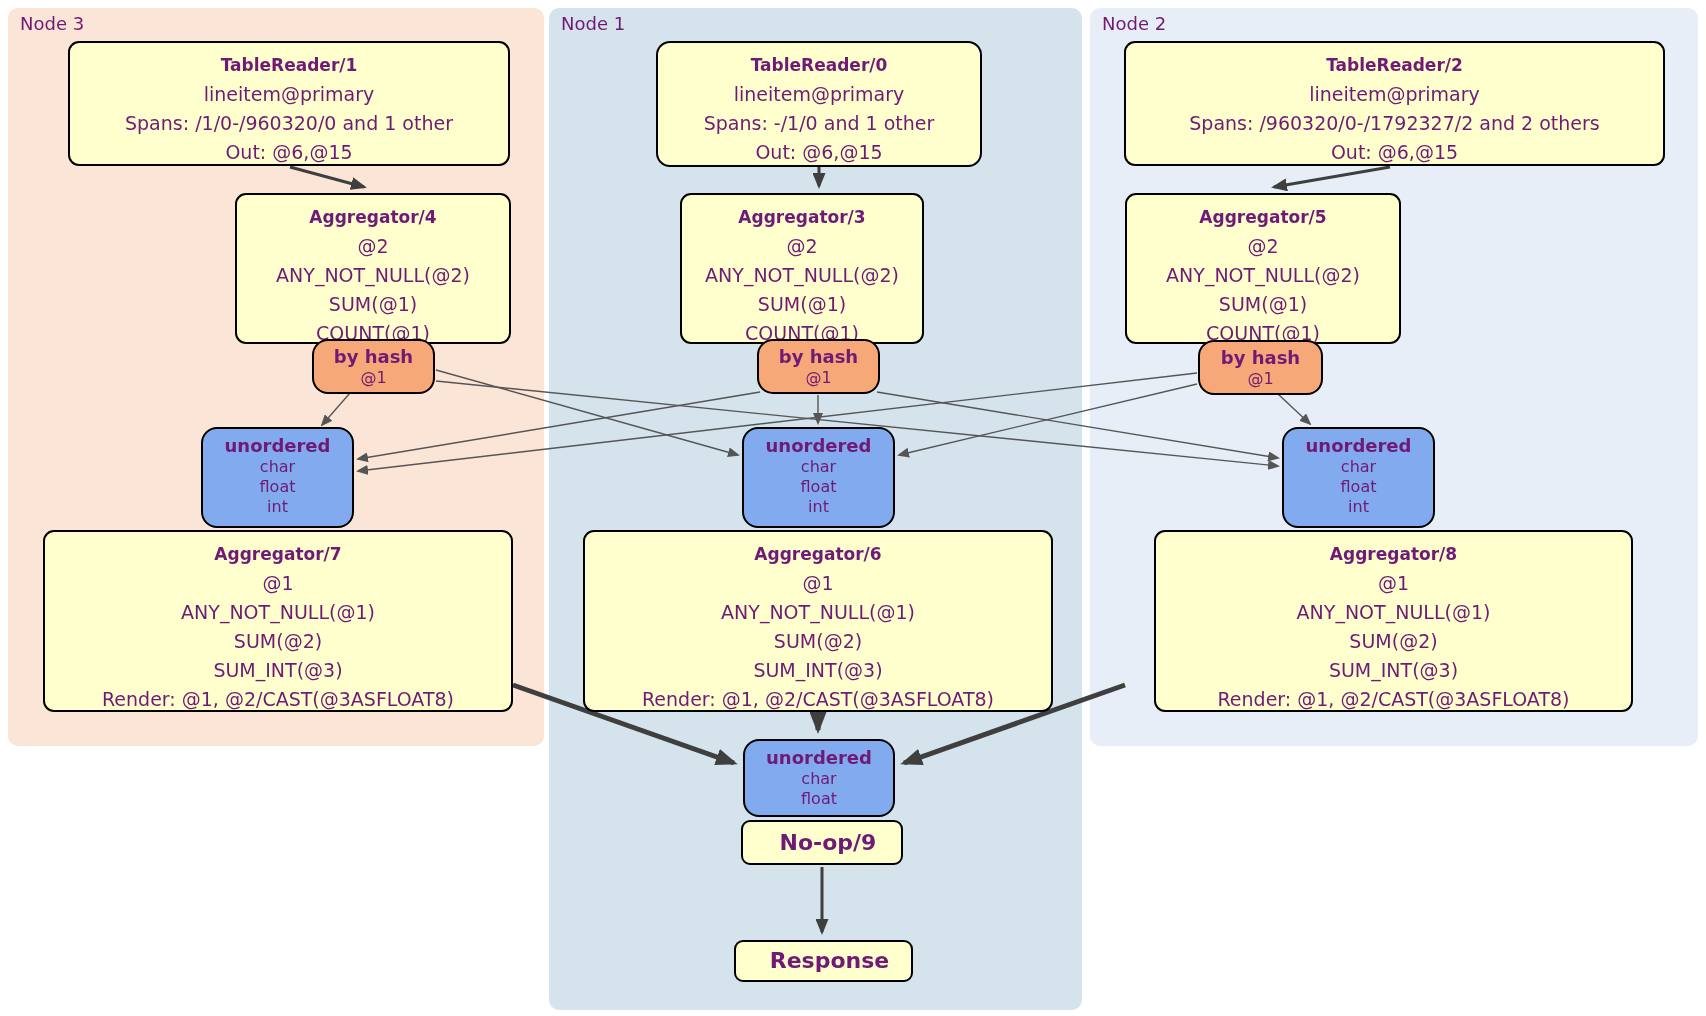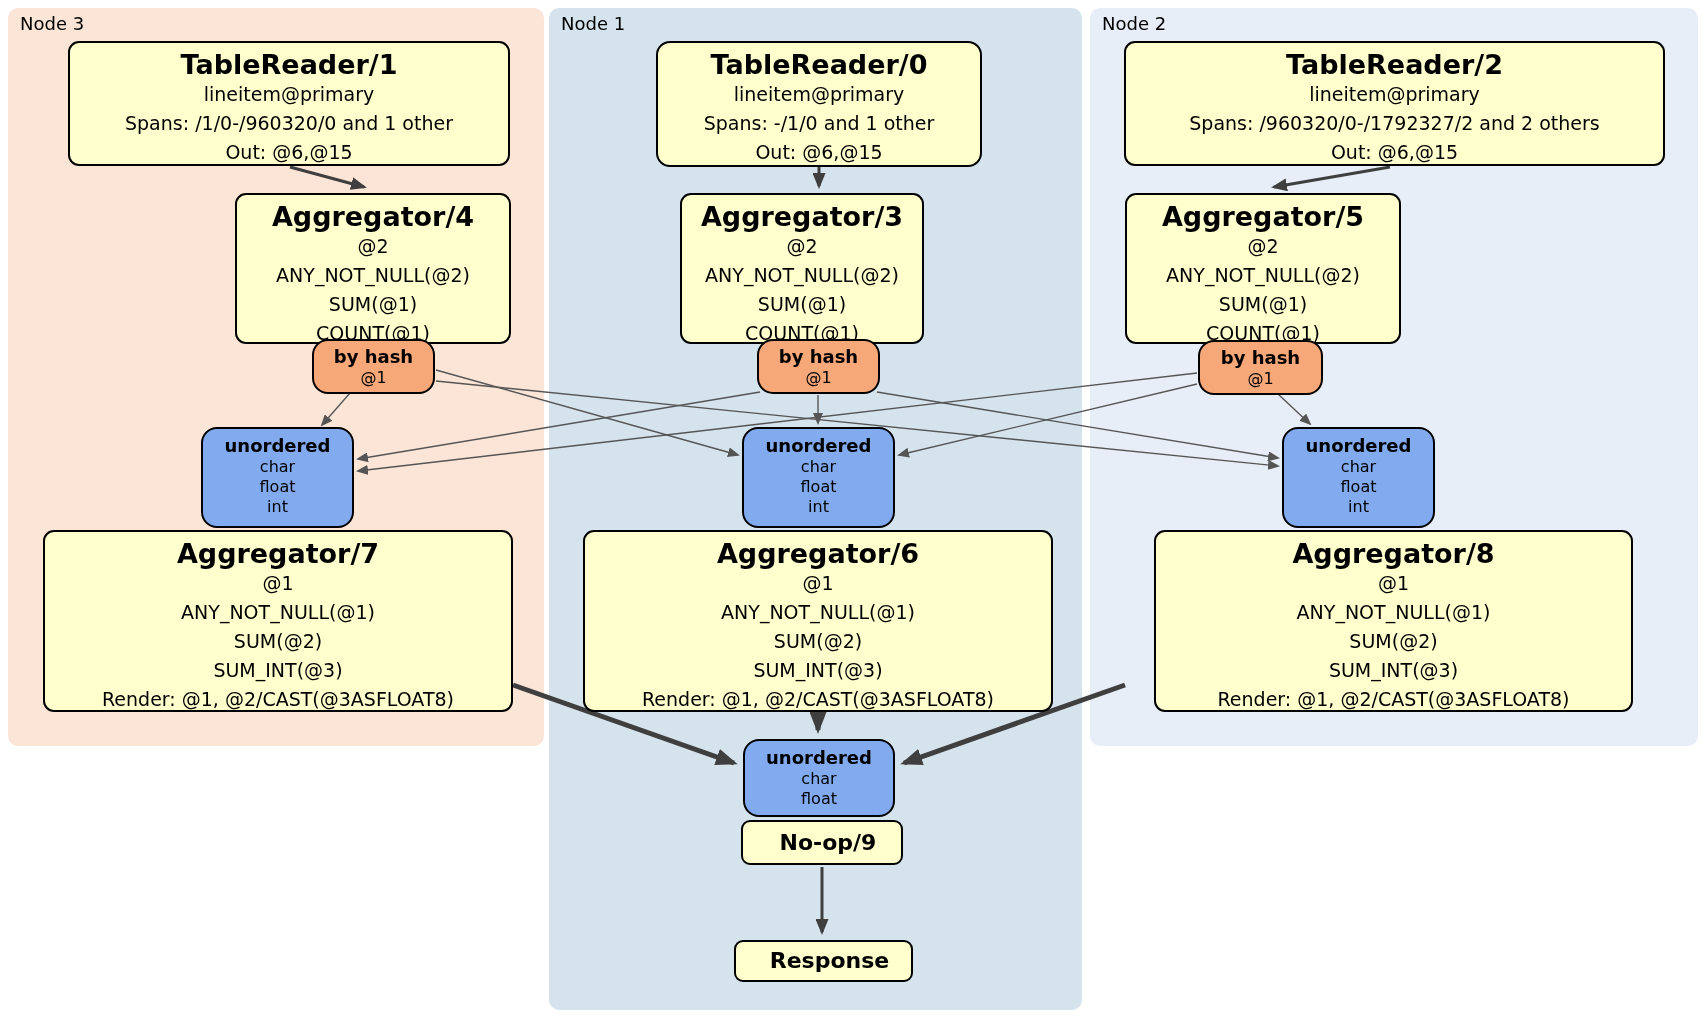--- a/index.html
+++ b/index.html
@@ -1,34 +1,34 @@
 <!DOCTYPE html>
 <html style="--node3-bg: #fbe5d6; --node1-bg: #d5e3ed; --node2-bg: #e8eef7; --processor-bg: #ffffce; --router-bg: #f7a878; --sync-bg: #81abee; --edge-thin: #555555; --edge-thick: #3f3f3f;"><head>
 <meta charset="utf-8">
 <style>
   html,body{margin:0;padding:0;background:#fff;}
   #canvas{position:relative;width:1706px;height:1016px;background:#fff;overflow:hidden;
-          font-family:"DejaVu Sans","Liberation Sans",sans-serif;color:#000000;}
+          font-family:"DejaVu Sans","Liberation Sans",sans-serif;color:#701a75;}
   .host{position:absolute;border-radius:10px;z-index:0;}
   .host-label{position:absolute;top:5px;left:12px;font-size:18px;line-height:22px;}
   #edges{position:absolute;left:0;top:0;z-index:1;}
   .e-thin{stroke:var(--edge-thin);stroke-width:1.4;fill:none;}
   .e-med{stroke:var(--edge-thick);stroke-width:3;fill:none;}
   .e-thick{stroke:var(--edge-thick);stroke-width:5;fill:none;}
   .mk-thin{fill:var(--edge-thin);}
   .mk-thick{fill:var(--edge-thick);}
   .proc{position:absolute;background:var(--processor-bg);border:2px solid #000;border-radius:11px;
         z-index:2;text-align:center;box-sizing:border-box;padding-top:7px;}
   .router,.sync{position:absolute;border:2px solid #000;border-radius:16px;z-index:3;
         text-align:center;box-sizing:border-box;}
   .router{background:var(--router-bg);padding-top:4px;}
   .sync{background:var(--sync-bg);padding-top:5px;}
   .term{position:absolute;background:var(--processor-bg);border:2px solid #000;border-radius:9px;
         z-index:3;text-align:center;box-sizing:border-box;padding-left:12px;}
-  .t-title{font-size:27px;font-weight:bold;line-height:30px;white-space:nowrap;}
+  .t-title{font-size:17px;font-weight:bold;line-height:30px;white-space:nowrap;}
   .t-row{font-size:19px;line-height:29px;white-space:nowrap;}
   .r-title{font-size:18px;font-weight:bold;line-height:23px;white-space:nowrap;}
   .r-row{font-size:16px;line-height:20px;white-space:nowrap;}
   .term-title{font-size:22px;font-weight:bold;line-height:38px;white-space:nowrap;}
 </style>
 </head>
 <body>
 
 <div id="canvas">
 

